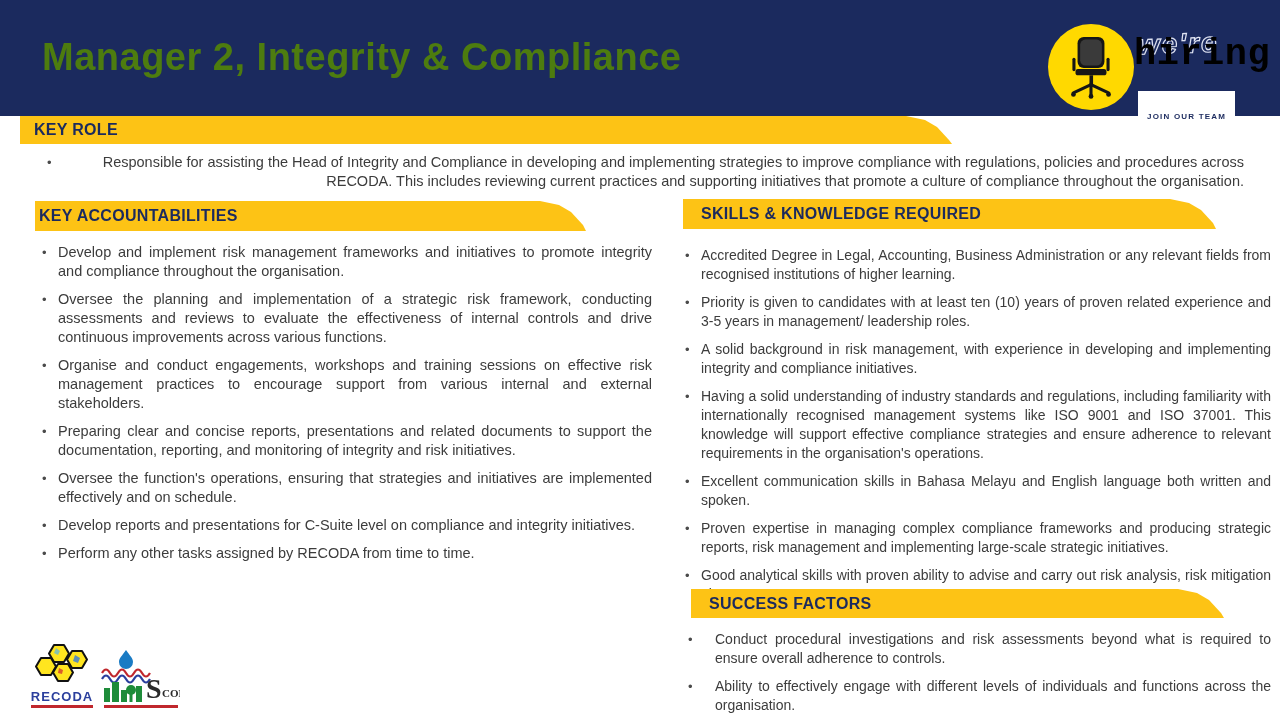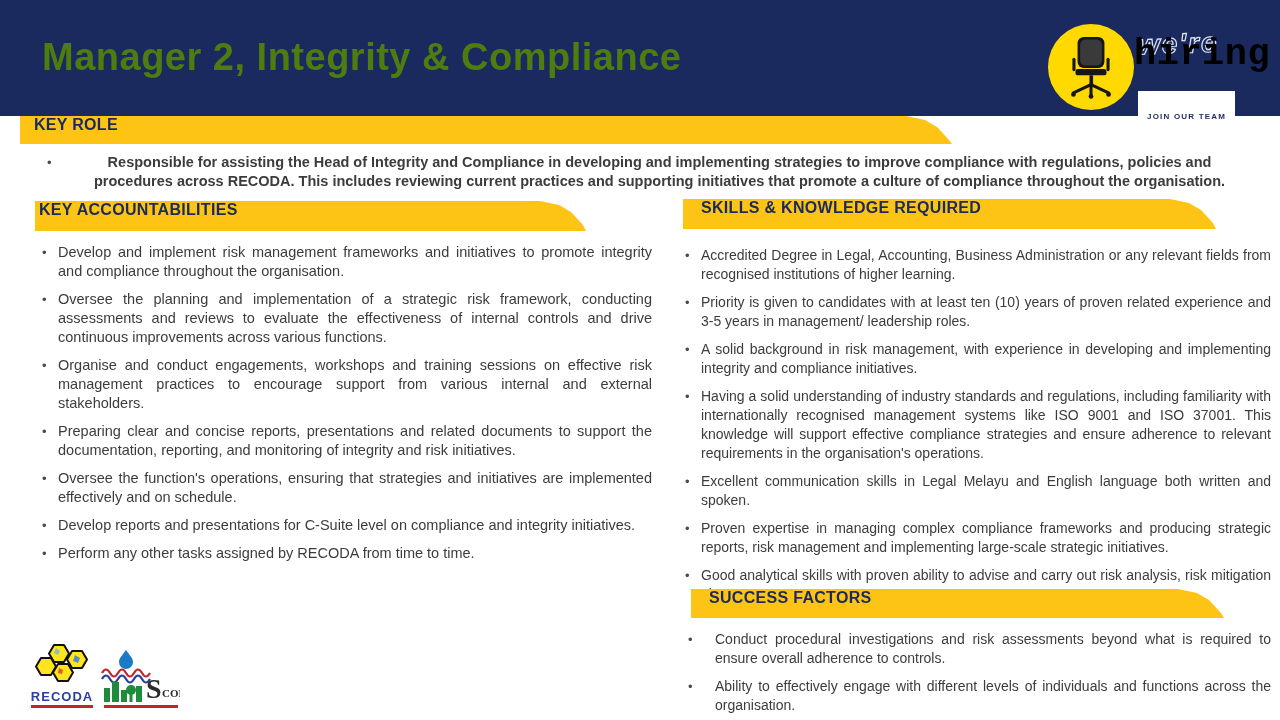--- a/index.html
+++ b/index.html
@@ -16,36 +16,36 @@
   .title{position:absolute;left:42px;top:36px;color:#4d7c0f;font-size:38px;font-weight:700;letter-spacing:.5px;}
 
   
   .hire-logo{position:absolute;left:1042px;top:22px;width:215px;height:92px;}
   .hire-circle{position:absolute;left:6px;top:2px;width:86px;height:86px;border-radius:50%;background:#ffd900;display:flex;align-items:center;justify-content:center;}
   .were{position:absolute;left:96px;top:6px;font-size:28px;font-weight:700;font-style:italic;color:transparent;-webkit-text-stroke:1.2px #dfe3f2;transform:rotate(-2deg);letter-spacing:2px;}
   .hiring{position:absolute;left:92px;top:11px;font-size:37px;font-weight:700;color:#000000;letter-spacing:.5px;font-family:Liberation Mono, monospace;}
   .join{position:absolute;left:96px;top:69px;background:#ffffff;color:var(--navy);font-size:8px;font-weight:700;letter-spacing:1.2px;padding:21px 9px;}
 
   
-  .banner{position:absolute;background:var(--yellow);display:flex;
+  .banner{position:absolute;background:var(--yellow);display:flex;align-items:center;
     clip-path:polygon(0 0, calc(100% - 46px) 0, calc(100% - 27px) 4px, calc(100% - 15px) 11px, calc(100% - 3px) 24px, 100% 100%, 0 100%);}
   .banner span{color:var(--navy);font-size:16px;font-weight:700;letter-spacing:.3px;}
   .banner-keyrole{left:20px;top:116px;width:932px;height:28px;padding-left:14px;}
   .banner-ka{left:35px;top:201px;width:551px;height:30px;padding-left:4px;}
   .banner-skills{left:683px;top:199px;width:533px;height:30px;padding-left:18px;}
   .banner-success{left:683px;top:589px;width:533px;height:29px;padding-left:18px;margin-left:8px;}
 
   
   .list{position:absolute;color:var(--body);}
   .bullet-row{display:flex;margin-bottom:9px;}
   .bullet-row .dot{flex:0 0 16px;font-size:13px;line-height:19px;color:#4a4a4a;}
   .bullet-row .btxt{flex:1;font-size:14.5px;line-height:19px;text-align:justify;}
   .list-keyrole{left:42px;top:153px;width:1202px;}
   .list-keyrole .dot{flex:0 0 33px;padding-left:5px;}
-  .list-keyrole .btxt{text-align:center;font-weight:bold;}
+  .list-keyrole .btxt{text-align:right;}
   .list-ka{left:42px;top:243px;width:610px;}
   .list-skills{left:685px;top:246px;width:586px;}
   .list-skills .btxt{font-size:14px;}
   .list-success{left:685px;top:630px;width:586px;}
   .list-success .dot{flex:0 0 30px;padding-left:3px;}
   .list-success .btxt{font-size:14px;}
 
   
   .recoda{position:absolute;left:28px;top:644px;width:68px;height:70px;display:flex;flex-direction:column;align-items:center;}
   .recoda-name{color:#2b3f9d;font-weight:700;font-size:13px;letter-spacing:1px;margin-top:1px;}
@@ -143,21 +143,21 @@
       <div class="bullet-row">
         <span class="dot">•</span>
         <span class="btxt">A solid background in risk management, with experience in developing and implementing integrity and compliance initiatives.</span>
       </div>
       <div class="bullet-row">
         <span class="dot">•</span>
         <span class="btxt">Having a solid understanding of industry standards and regulations, including familiarity with internationally recognised management systems like ISO 9001 and ISO 37001. This knowledge will support effective compliance strategies and ensure adherence to relevant requirements in the organisation's operations.</span>
       </div>
       <div class="bullet-row">
         <span class="dot">•</span>
-        <span class="btxt">Excellent communication skills in Legal Melayu and English language both written and spoken.</span>
+        <span class="btxt">Excellent communication skills in Bahasa Melayu and English language both written and spoken.</span>
       </div>
       <div class="bullet-row">
         <span class="dot">•</span>
         <span class="btxt">Proven expertise in managing complex compliance frameworks and producing strategic reports, risk management and implementing large-scale strategic initiatives.</span>
       </div>
       <div class="bullet-row">
         <span class="dot">•</span>
         <span class="btxt">Good analytical skills with proven ability to advise and carry out risk analysis, risk mitigation plans, etc.</span>
       </div>
     </div>

